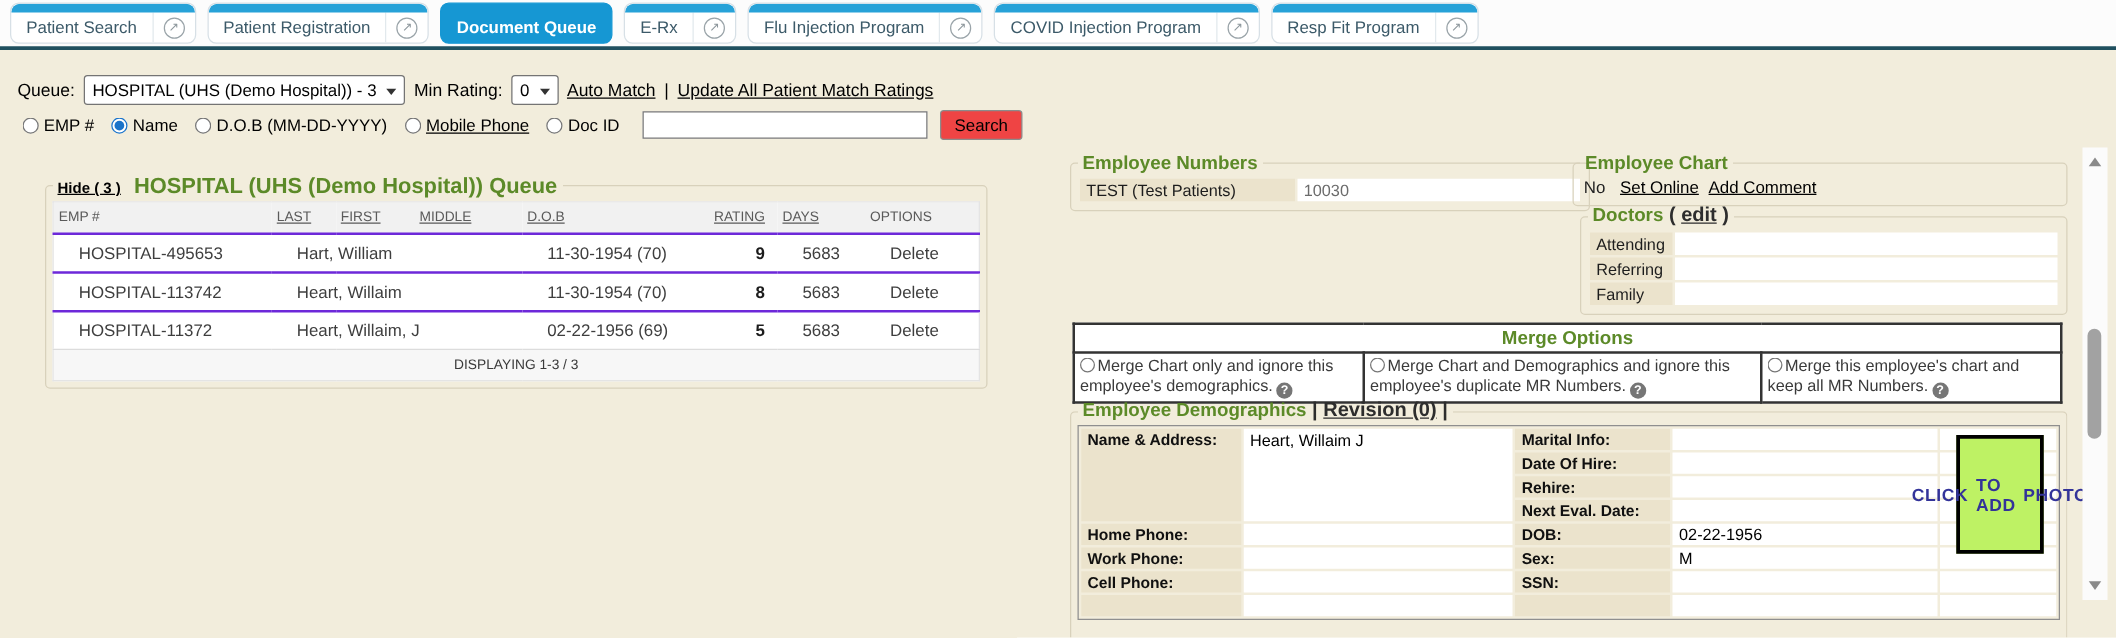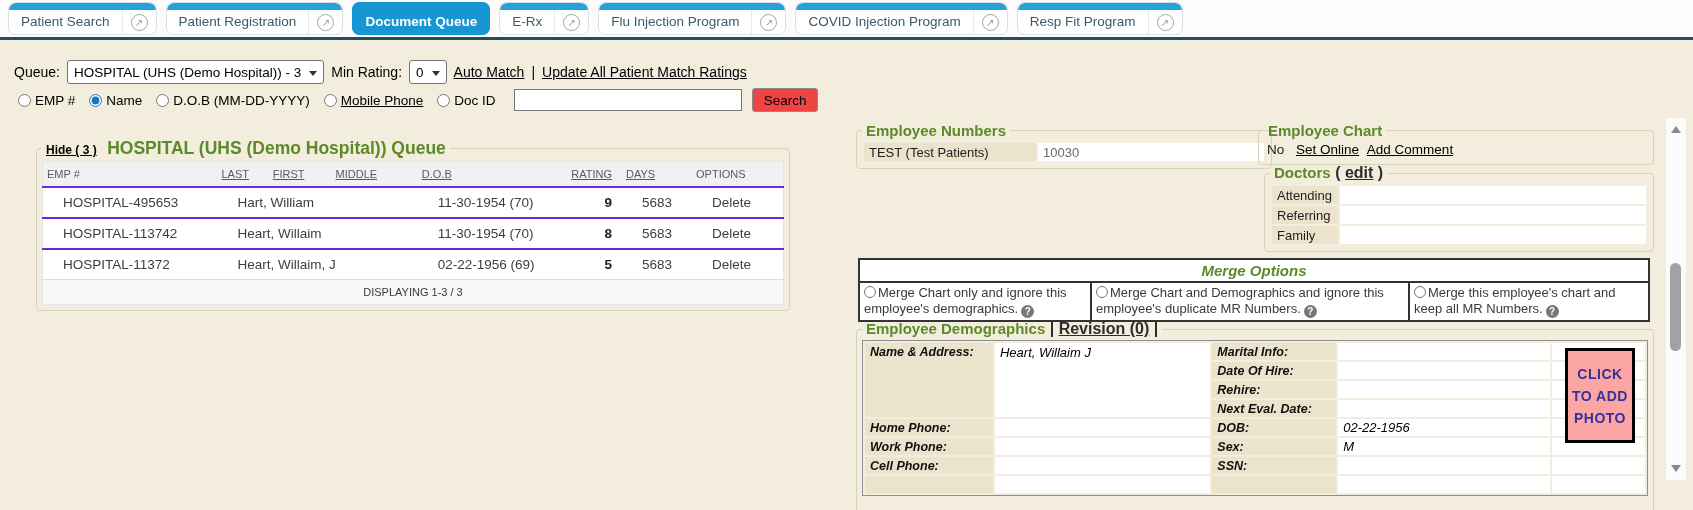--- a/index.html
+++ b/index.html
@@ -71,41 +71,41 @@
   .fs-chart { left:1258px; top:122px; width:396px; }
   .chart-line { font-size:13.5px; color:#222; padding:1px 3px 2px; }
   .chart-line .blink { margin-left:8px; }
   .fs-docs { left:1264px; top:164px; width:390px; }
   .edit-link { color:#2d2d2d; font-weight:bold; text-decoration:underline; cursor:pointer;text-align:right; }
   .paren { color:#2d2d2d; font-weight:bold; }
 
   
   table.merge { position:absolute; left:858px; top:258px; width:792px;
     border-collapse:collapse; background:#fff; font-size:13px; color:#3a3a3a; }
-  .merge th { border:2px solid #333; padding:2px; font-size:15px; text-align:center;font-style:italic; }
+  .merge th { border:2px solid #333; padding:2px; font-size:15px; text-align:center; }
   .merge td { border:2px solid #333; border-top-width:1px; padding:2px 4px; vertical-align:top; line-height:1.25; }
   .merge td input[type=radio] { width:12px; height:12px; vertical-align:-1px; margin-right:2px; }
   .qmark { display:inline-block; width:13px; height:13px; border-radius:50%; background:#767676;
     color:#fff; font-size:10px; font-weight:bold; text-align:center; line-height:13px;
     margin-left:3px; vertical-align:-2px; cursor:pointer; }
 
   
   .fs-demo { left:856px; top:320px; width:798px; height:200px; border-bottom:none; }
   .rev-link { color:#2d2d2d; font-weight:bold; text-decoration:underline; cursor:pointer; }
   .pipe { color:#2d2d2d; font-weight:bold; }
   table.demo { border:1px solid #8f8f8f; border-spacing:2px; background:#f2eddc; width:100%; font-size:13px; }
-  .demo td { height:17px; padding:0 5px;font-style:italic; }
+  .demo td { height:17px; padding:0 5px; }
   .demo td.lbl { background:#ebe3cc; color:#101010; font-weight:bold; font-size:12.5px; }
   .demo td.val { background:#fff; color:#000000; }
   .demo td.top { vertical-align:top; padding-top:2px; }
   .demo col.c1 { width:126px; } .demo col.c2 { width:212px; }
   .demo col.c3 { width:122px; } .demo col.c4 { width:208px; }
   .demo col.c5 { width:92px; }
   .photo-box { position:absolute; left:1565px; top:348px; width:70px; height:95px;
-    background:#fca5a5; border:3px solid #000; display:flex; flex-direction:column;
+    background:#bef264; border:3px solid #000; display:flex; flex-direction:row;
     align-items:center; justify-content:center; gap:6px; cursor:pointer; }
   .photo-box div { color:#333399; font-weight:bold; font-size:14px; letter-spacing:.5px; }
 
   
   .vscroll { position:absolute; left:1666px; top:118px; width:20px; height:362px; background:#fbfbfb; }
   .vthumb { position:absolute; left:4px; top:145px; width:11px; height:88px; background:#a2a2a2; border-radius:6px; cursor:grab; }
   .arr { position:absolute; left:5px; width:0; height:0; border-left:5px solid transparent; border-right:5px solid transparent; cursor:pointer; }
   .arr.up { top:8px; border-bottom:7px solid #8a8a8a; }
   .arr.down { bottom:8px; border-top:7px solid #8a8a8a; }
 </style>

